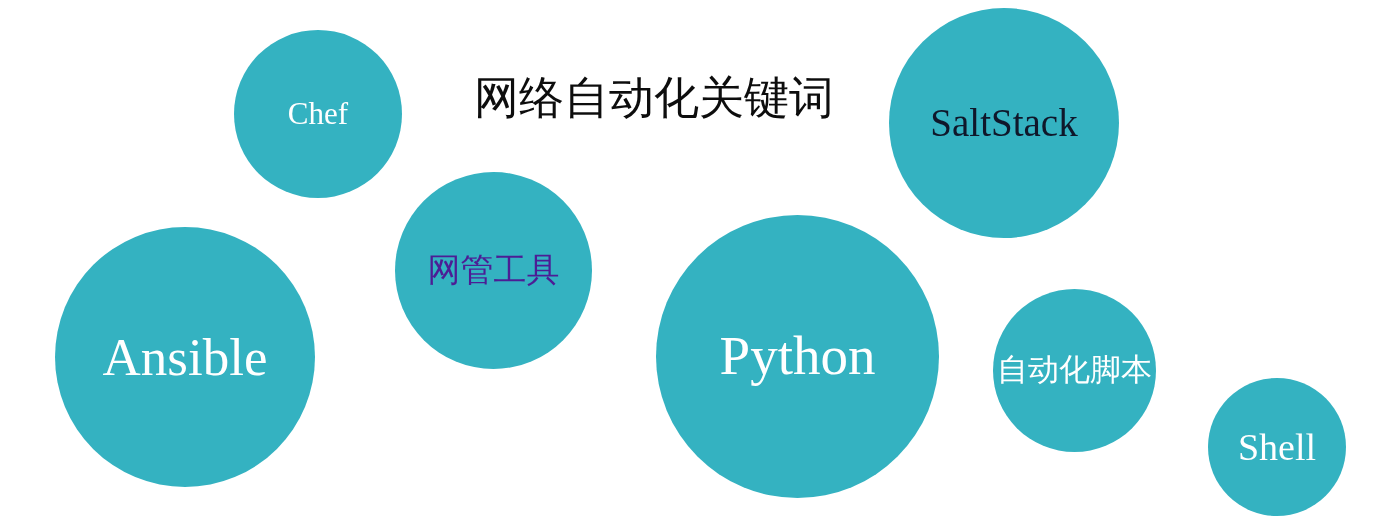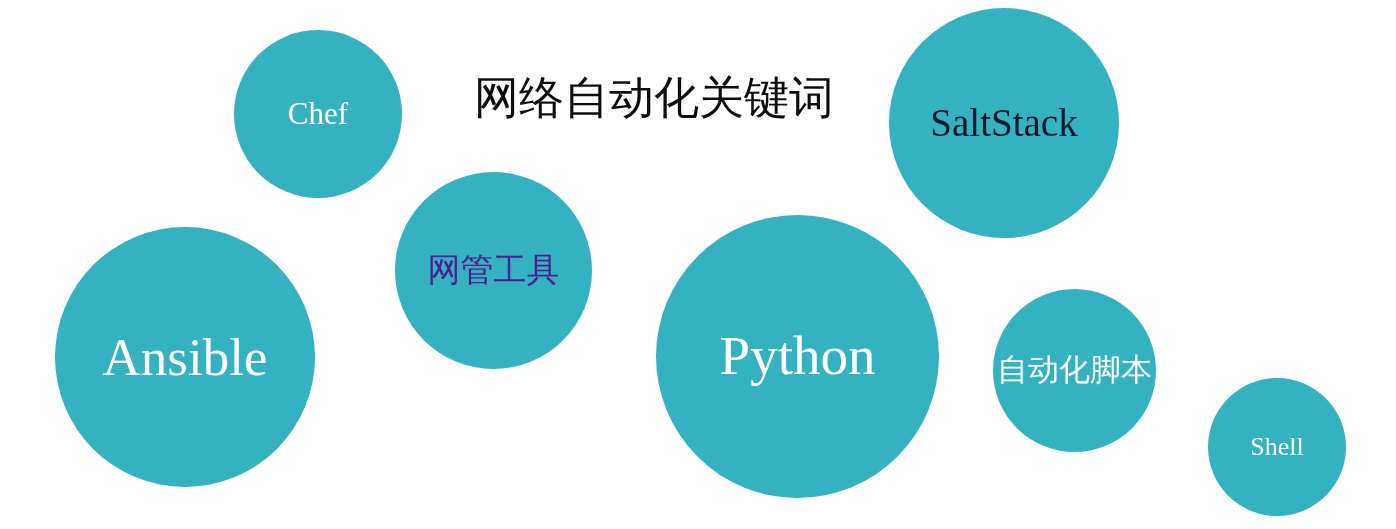--- a/index.html
+++ b/index.html
@@ -73,18 +73,18 @@
       </div>
       <div class="bubble serif" style="left: 55px; top: 227px; width: 260px; height: 260px; background: rgb(52, 178, 193); color: rgb(255, 255, 255); font-size: 53px;">
         <span class="bubble-label">Ansible</span>
       </div>
       <div class="bubble serif" style="left: 656px; top: 215px; width: 283px; height: 283px; background: rgb(52, 178, 193); color: rgb(255, 255, 255); font-size: 55px;">
         <span class="bubble-label">Python</span>
       </div>
       <div class="bubble sans" style="left: 993px; top: 289px; width: 163px; height: 163px; background: rgb(52, 178, 193); color: rgb(255, 255, 255); font-size: 31px; align-items: center;">
         <span class="bubble-label">自动化脚本</span>
       </div>
-      <div class="bubble serif" style="left: 1208px; top: 378px; width: 138px; height: 138px; background: rgb(52, 178, 193); color: rgb(255, 255, 255); font-size: 26px;">
+      <div class="bubble serif" style="left: 1208px; top: 378px; width: 138px; height: 138px; background: rgb(52, 178, 193); color: rgb(255, 255, 255); font-size: 38px;">
         <span class="bubble-label">Shell</span>
       </div>
     </div>
 
 </div>
 
 </body></html>

